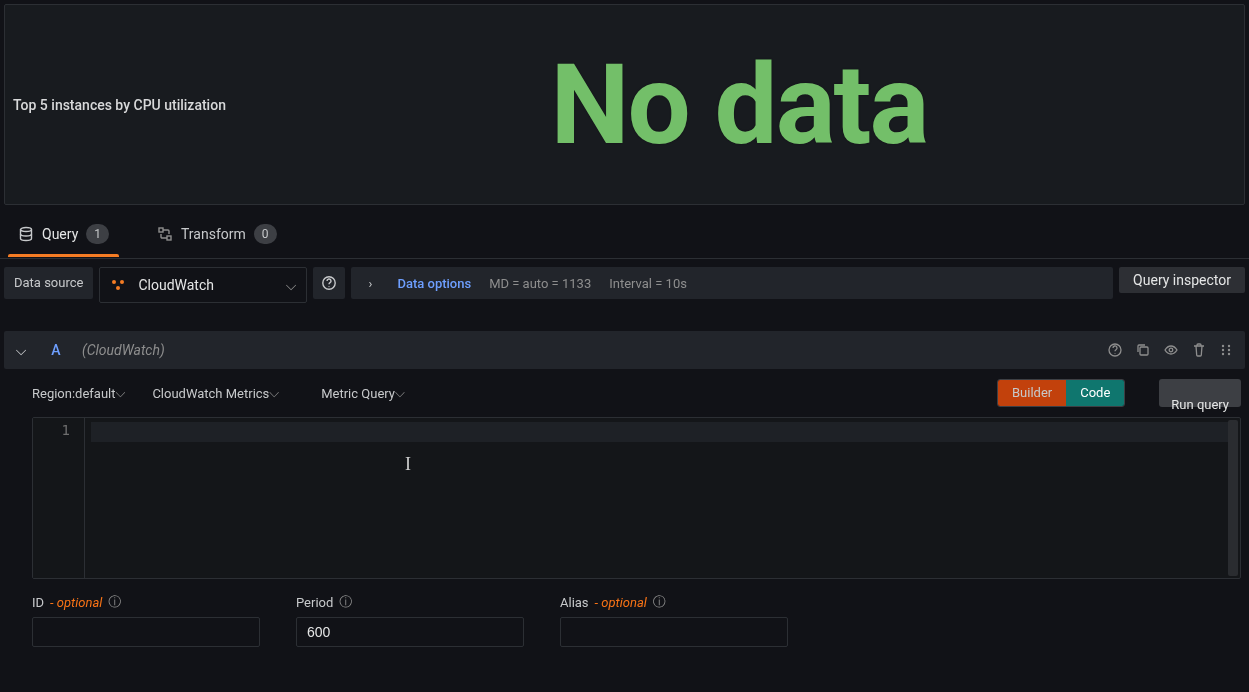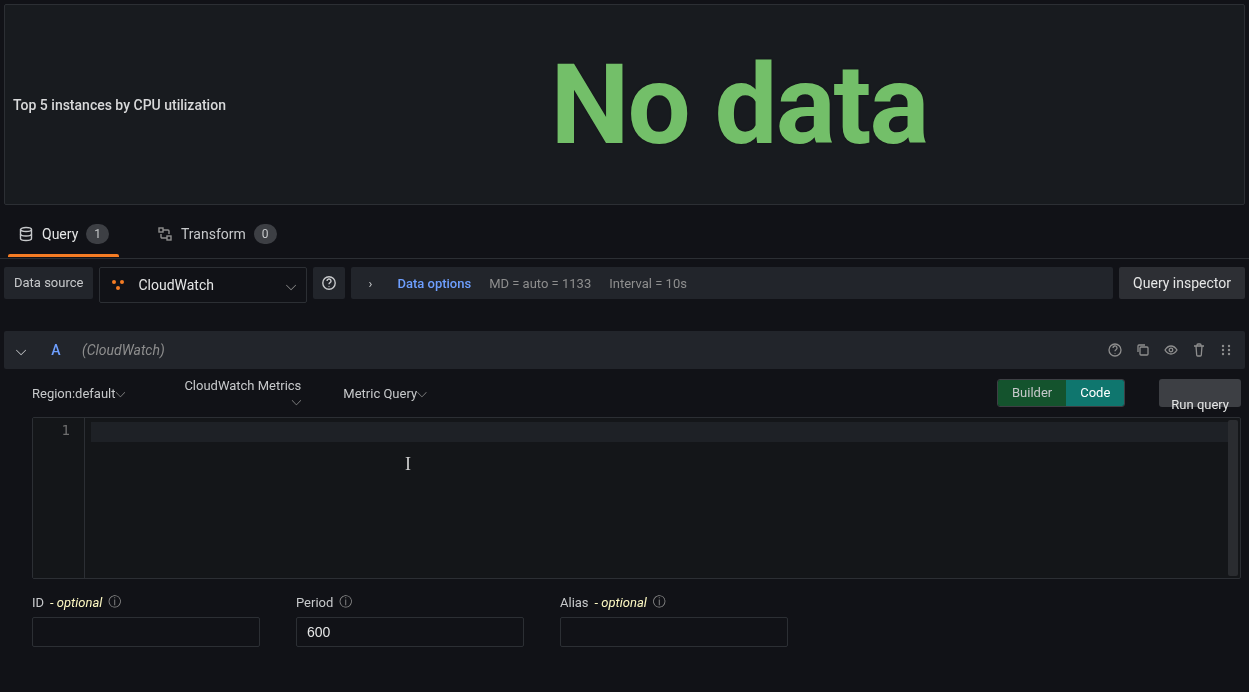--- a/index.html
+++ b/index.html
@@ -149,21 +149,21 @@
     font-size: 13px;
     border-radius:2px;
   }
   .qopt-link {
     color: #6e9fff;
     font-weight: 500;
   }
   .inspector-btn {
     background: #2d2f34;
     color: #e5e6e6;
-    height: 32px;
+    height: 26px;
     padding: 12px 14px;
     display: flex;
     align-items: center;
     border-radius: 2px;
     cursor: pointer;
     font-size:14px;
   }
   .query-row {
     margin: 22px 4px 0 4px;
   }
@@ -212,21 +212,21 @@
     border: 1px solid #3d3f44;
     border-radius: 3px;
     overflow: hidden;
     height: 28px;
   }
   .mode-switch > div {
     padding: 0 14px;
     line-height: 26px;
     font-size: 13px;
     color: #c7c9cb;
-    background: #14532d;
+    background: #c2410c;
     cursor: pointer;
   }
   .mode-switch > div.active {
     background: #0f766e;
     color: #fff;
   }
   .run-btn {
     margin-left: 12px;
     margin-right: 4px;
     background: #3d3f44;
@@ -292,21 +292,21 @@
     flex-direction: column;
     gap: 6px;
   }
   .field label {
     font-size: 13px;
     color: #c7c9cb;
     display:flex;
     align-items:center;
     gap:6px;
   }
-  .field .optional { font-style: italic; color:#fef9c3; font-weight:400;text-align:right; }
+  .field .optional { font-style: italic; color:#f97316; font-weight:400;text-align:right; }
   .field input {
     background: #111217;
     border: 1px solid #2c2f34;
     height: 30px;
     color: #e5e6e6;
     padding: 0 10px;
     width: 228px;
     font-size: 14px;
     border-radius: 2px;
   }
@@ -420,21 +420,21 @@
       </div>
     </div>
 
     <div class="qr-body">
       <div class="opt-row">
         <div class="opt-pair">
           <span>Region:</span>
           <span>default</span>
           <span class="caret">⌵</span>
         </div>
-        <div class="opt-pair" style="margin-left:37px;flex-direction:column;">
+        <div class="opt-pair" style="margin-left:5px;">
           <span>CloudWatch Metrics</span>
           <span class="caret">⌵</span>
         </div>
         <div class="opt-pair" style="margin-left:20px;">
           <span>Metric Query</span>
           <span class="caret">⌵</span>
         </div>
         <div class="mode-switch">
           <div>Builder</div>
           <div class="active">Code</div>

